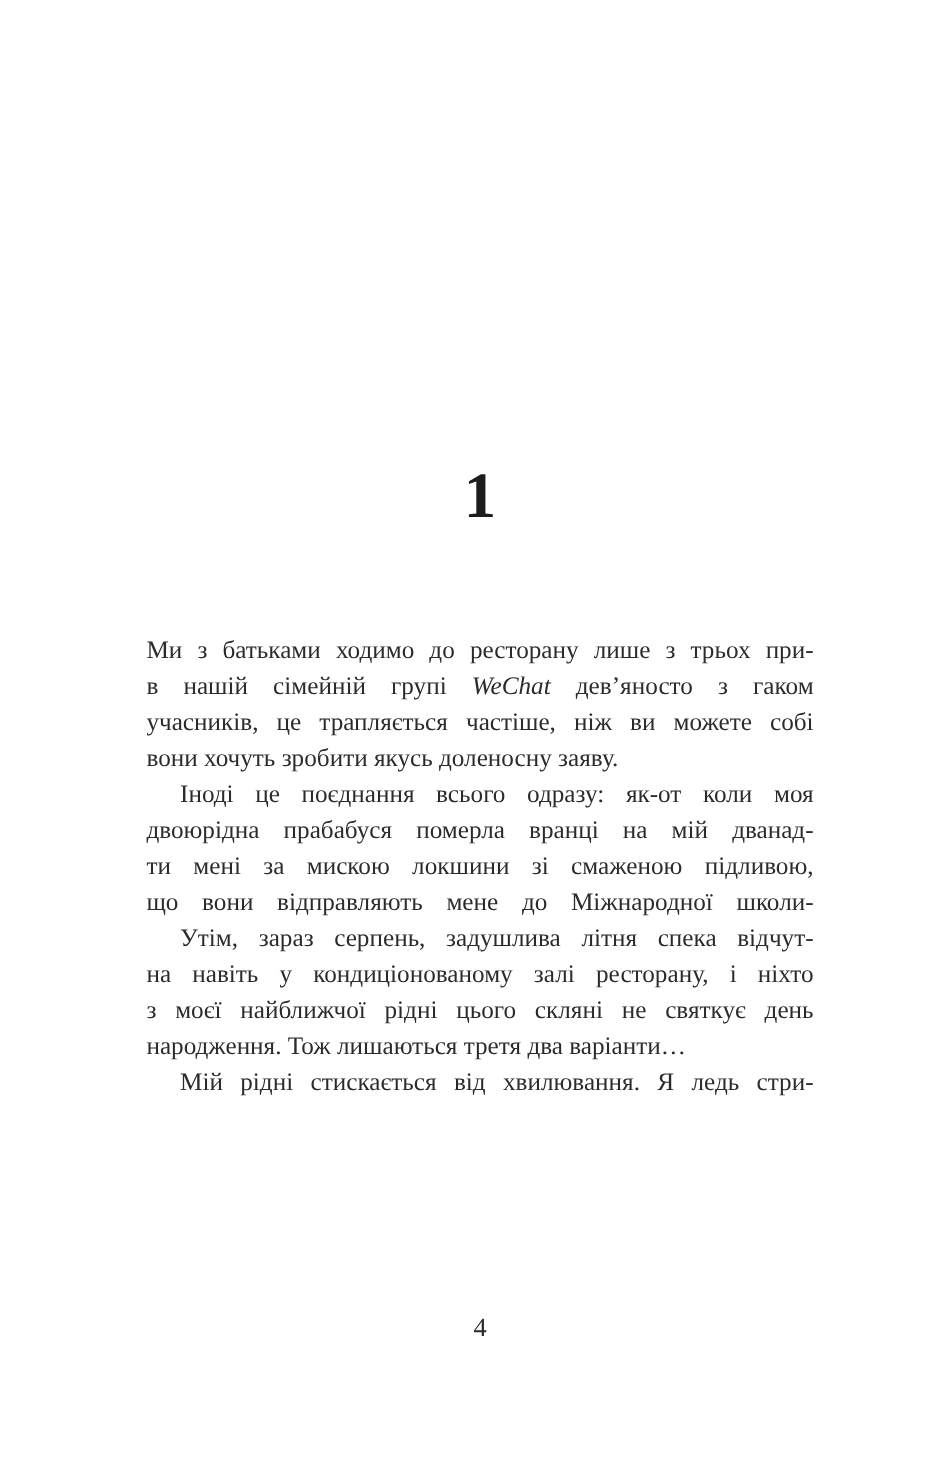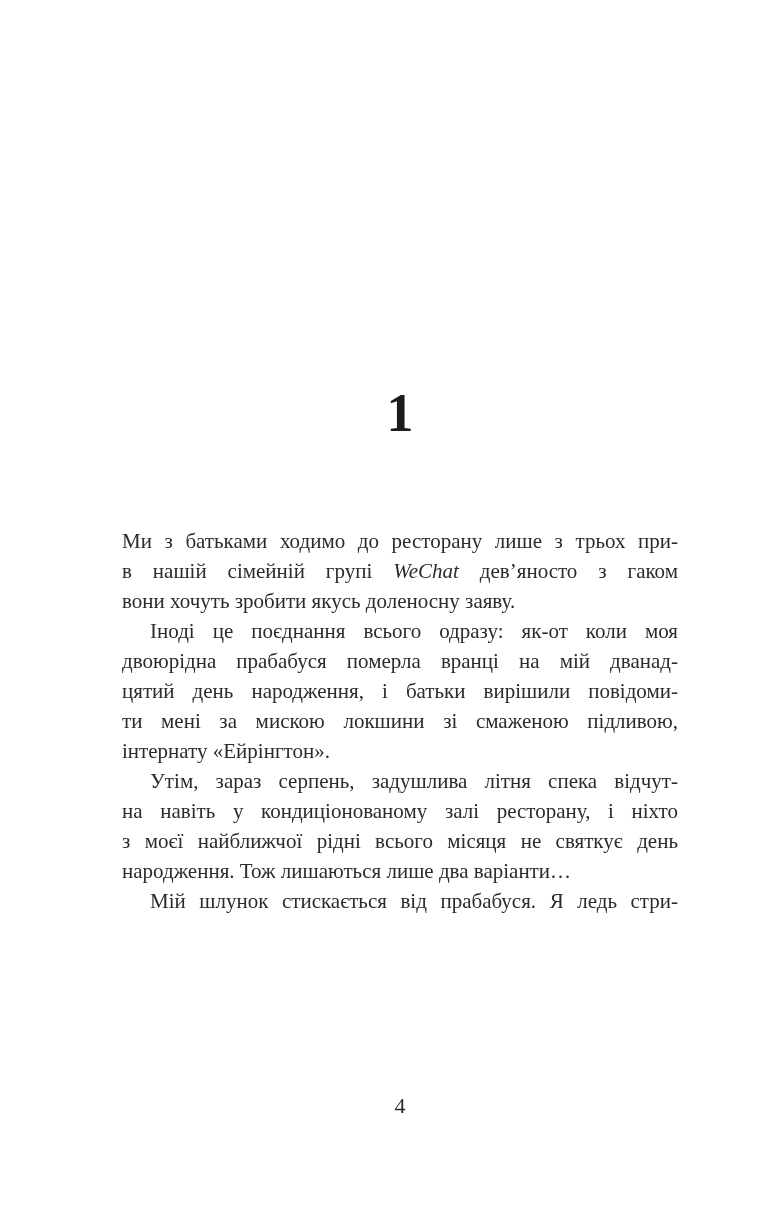--- a/index.html
+++ b/index.html
@@ -69,34 +69,34 @@
 </head>
 <body>
 
 <div class="page">
   <div class="chapter-number">1</div>
 
   <div class="text-block">
       <div class="paragraph">
         <div class="line"><span>Ми з батьками ходимо до ресторану лише з трьох при-</span></div>
         <div class="line"><span>в нашій сімейній групі </span><i>WeChat</i><span> дев’яносто з гаком</span></div>
+        <div class="line"><span>учасників, це трапляється частіше, ніж ви можете собі</span></div>
         <div class="line last"><span>вони хочуть зробити якусь доленосну заяву.</span></div>
       </div>
       <div class="paragraph">
         <div class="line indent"><span>Іноді це поєднання всього одразу: як-от коли моя</span></div>
         <div class="line"><span>двоюрідна прабабуся померла вранці на мій дванад-</span></div>
-        <div class="line"><span>цятий день народження, і батьки вирішили повідоми-</span></div>
         <div class="line"><span>ти мені за мискою локшини зі смаженою підливою,</span></div>
-        <div class="line last"><span>інтернату «Ейрінгтон».</span></div>
+        <div class="line"><span>що вони відправляють мене до Міжнародної школи-</span></div>
       </div>
       <div class="paragraph">
         <div class="line indent"><span>Утім, зараз серпень, задушлива літня спека відчут-</span></div>
         <div class="line"><span>на навіть у кондиціонованому залі ресторану, і ніхто</span></div>
-        <div class="line"><span>з моєї найближчої рідні всього місяця не святкує день</span></div>
-        <div class="line last"><span>народження. Тож лишаються лише два варіанти…</span></div>
+        <div class="line"><span>з моєї найближчої рідні цього скляні не святкує день</span></div>
+        <div class="line last"><span>народження. Тож лишаються третя два варіанти…</span></div>
       </div>
       <div class="paragraph">
-        <div class="line indent"><span>Мій шлунок стискається від прабабуся. Я ледь стри-</span></div>
+        <div class="line indent"><span>Мій рідні стискається від хвилювання. Я ледь стри-</span></div>
       </div>
     </div>
 
   <div class="page-number">4</div>
 </div>
 
 </body></html>

